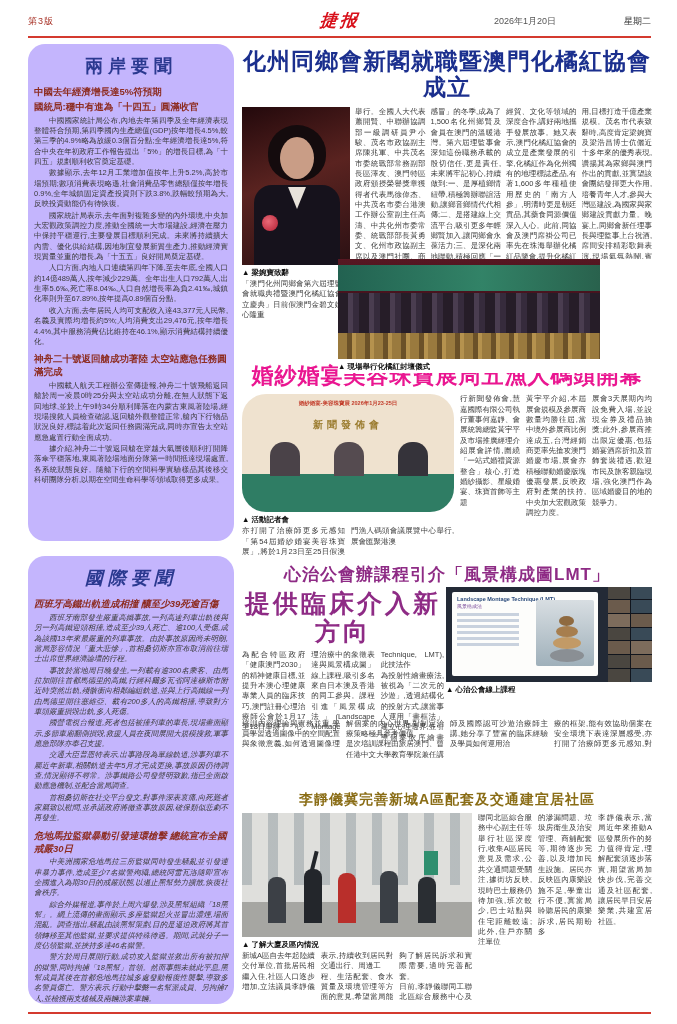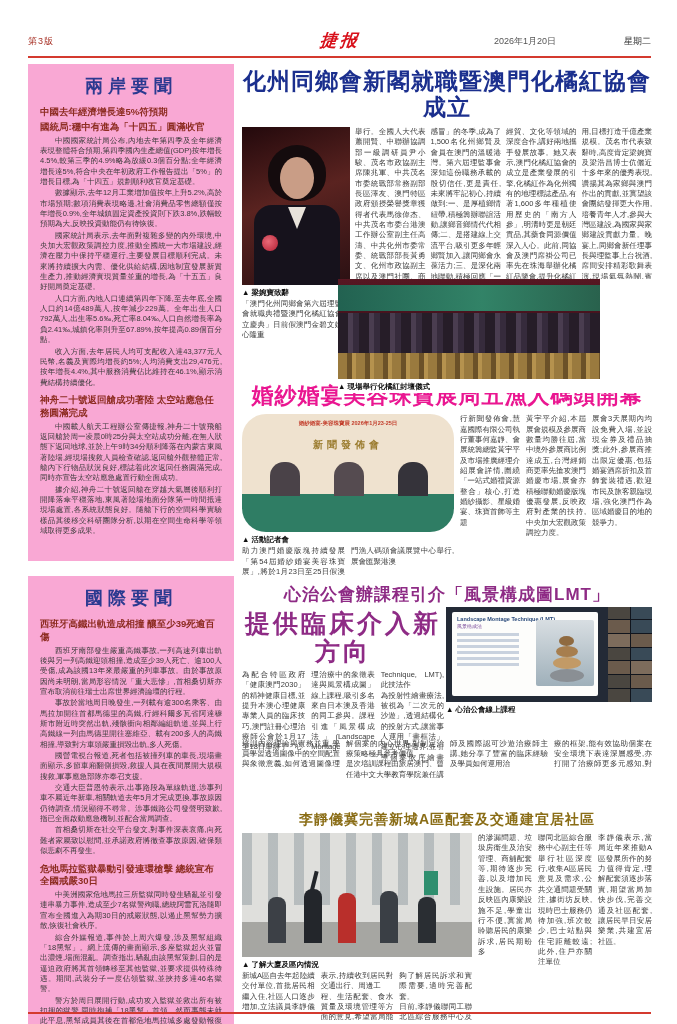--- a/index.html
+++ b/index.html
@@ -1,36 +1,36 @@
 <!DOCTYPE html>
 <html><head>
 <meta charset="utf-8">
 <style>
   html,body{margin:0;padding:0;background:#888;}
   .page{position:relative;width:677px;height:1024px;background:#fff;margin:0 auto;
         font-family:"Liberation Sans","DejaVu Sans",sans-serif;color:#333;overflow:hidden;}
   .inner{position:absolute;left:28px;right:26px;top:0;bottom:0;}
   
-  .mast{position:relative;height:56px;}
+  .mast{position:relative;height:36px;}
   .edition{position:absolute;left:0;bottom:8px;font-size:9px;color:#a83328;letter-spacing:1px;}
   .paper-name{position:absolute;left:50%;transform:translateX(-50%) skewX(-6deg);bottom:4px;
               font-family:"Liberation Serif","DejaVu Serif",serif;font-weight:bold;font-style:italic;
               font-size:17px;color:#d8101a;letter-spacing:3px;}
   .pub-date{position:absolute;right:95px;bottom:8px;font-size:9px;color:#555;}
   .weekday{position:absolute;right:0;bottom:8px;font-size:9px;color:#333;}
   .rule-red{height:2px;background:#d43a2f;}
   .rule-bottom{position:absolute;left:0;right:0;bottom:10px;height:2px;background:#d43a2f;}
   
   .content{display:flex;gap:8px;padding-top:6px;}
   .sidebar{width:206px;flex:none;}
   .main{width:410px;flex:none;}
   
-  .sb-box{background:#f9a8d4;padding:8px 12px;overflow:hidden;box-sizing:border-box;}
+  .sb-box{background:#c4b5fd;padding:8px 6px;overflow:hidden;box-sizing:border-box;border-radius:17px;}
   .sb-box.first{height:497px;margin-bottom:15px;}
-  .sb-box.second{height:448px;}
+  .sb-box.second{height:448px;font-style:italic;}
   .sb-banner{font-size:18px;font-weight:bold;color:#2b3990;text-align:center;letter-spacing:5px;margin:2px 0 8px;}
   .sb-title{font-size:9.5px;font-weight:bold;color:#8d2c21;line-height:1.35;margin:6px 0 2px;}
   .sb-title.tight{margin-top:0;}
   .sb-paras p.para{font-size:7.5px;line-height:1.38;color:#3a3a3a;text-align:justify;
                    text-indent:2em;margin:0 0 1px;}
   
   .hl{font-weight:bold;text-align:center;line-height:1.15;margin:0;}
   .hl1{font-size:23px;color:#1b2f8e;letter-spacing:1px;margin:4px 0 6px;}
   .hl2{font-size:22px;color:#ea1691;letter-spacing:1px;margin:6px 0 6px;}
   .hl3a{font-size:17px;color:#8e2b85;letter-spacing:1px;margin:4px 0 2px;}
@@ -208,21 +208,21 @@
             <div>
               <div class="photo photo3">
                 <div class="p3-bannertext">婚紗婚宴·美容珠寶展 2026年1月23-25日</div>
                 <div class="p3-backdrop">新聞發佈會</div>
                 <div class="p3-person p-a"></div>
                 <div class="p3-person p-b"></div>
                 <div class="p3-person p-c"></div>
               </div>
               <div class="caption">▲ 活動記者會</div>
               <div class="a2-under flow">
-                  <p class="cpara">助力澳門婚慶版塊持續發展「第54屆婚紗婚宴美容珠寶展」,將於1月23日至25日假澳門漁人碼頭會議展覽中心舉行,展會匯聚港澳</p>
+                  <p class="cpara">亦打開了治療師更多元感知「第54屆婚紗婚宴美容珠寶展」,將於1月23日至25日假澳門漁人碼頭會議展覽中心舉行,展會匯聚港澳</p>
                 </div>
             </div>
             <div class="a2-right flow">
                 <p class="cpara">行新聞發佈會,慧嘉國際有限公司執行董事何嘉靜、會展統籌總監黃宇平及市場推廣經理介紹展會詳情,圍繞「一站式婚禮資源整合」核心,打造婚紗攝影、星級婚宴、珠寶首飾等主題</p>
                 <p class="cpara">黃宇平介紹,本屆展會規模及參展商數量均勝往屆,當中境外參展商比例達成五,台灣經銷商更率先搶攻澳門婚慶市場,展會亦積極聯動婚慶版塊優惠發展,反映政府對產業的扶持,中央加大宏觀政策調控力度。</p>
                 <p class="cpara">展會3天展期內均設免費入場,並設現金券及禮品抽獎;此外,參展商推出限定優惠,包括婚宴酒席折扣及首飾套裝禮遇,歡迎市民及旅客親臨現場,強化澳門作為區域婚慶目的地的競爭力。</p>
               </div>
           </div>
         </article>
 
@@ -299,22 +299,22 @@
                 <div class="p5-person p5-pd"></div>
               </div>
               <div class="caption">▲ 了解大廈及區內情況</div>
               <div class="a4-under flow">
                   <p class="cpara">新城A區自去年起陸續交付單位,首批居民相繼入住,社區人口逐步增加,立法議員李靜儀表示,持續收到居民對交通出行、周邊工</p>
                   <p class="cpara">程、生活配套、食水質量及環境管理等方面的意見,希望當局能夠了解居民訴求和實際需要,適時完善配套。</p>
                   <p class="cpara">日前,李靜儀聯同工聯北區綜合服務中心及社區幹事落區了解大廈及周邊環境,聽取住戶意見,並即場跟進個案。</p>
                 </div>
             </div>
             <div class="a4-right flow">
+                <p class="cpara">聯同北區綜合服務中心副主任等舉行社區深度行,收集A區居民意見及需求,公共交通問題受關注,據街坊反映,現時巴士服務仍待加強,班次較少,巴士站點與住宅距離較遠;此外,住戶亦關注單位</p>
                 <p class="cpara">的滲漏問題、垃圾房衛生及治安管理、商舖配套等,期待逐步完善,以及增加民生設施。居民亦反映區內康樂設施不足,學童出行不便,冀當局聆聽居民的康樂訴求,居民期盼多</p>
-                <p class="cpara">聯同北區綜合服務中心副主任等舉行社區深度行,收集A區居民意見及需求,公共交通問題受關注,據街坊反映,現時巴士服務仍待加強,班次較少,巴士站點與住宅距離較遠;此外,住戶亦關注單位</p>
                 <p class="cpara">李靜儀表示,當局近年來推動A區發展所作的努力值得肯定,理解配套須逐步落實,期望當局加快步伐,完善交通及社區配套,讓居民早日安居樂業,共建宜居社區。</p>
               </div>
           </div>
         </article>
 
       </main>
     </div>
 
     <div class="rule-bottom"></div>
   </div>

